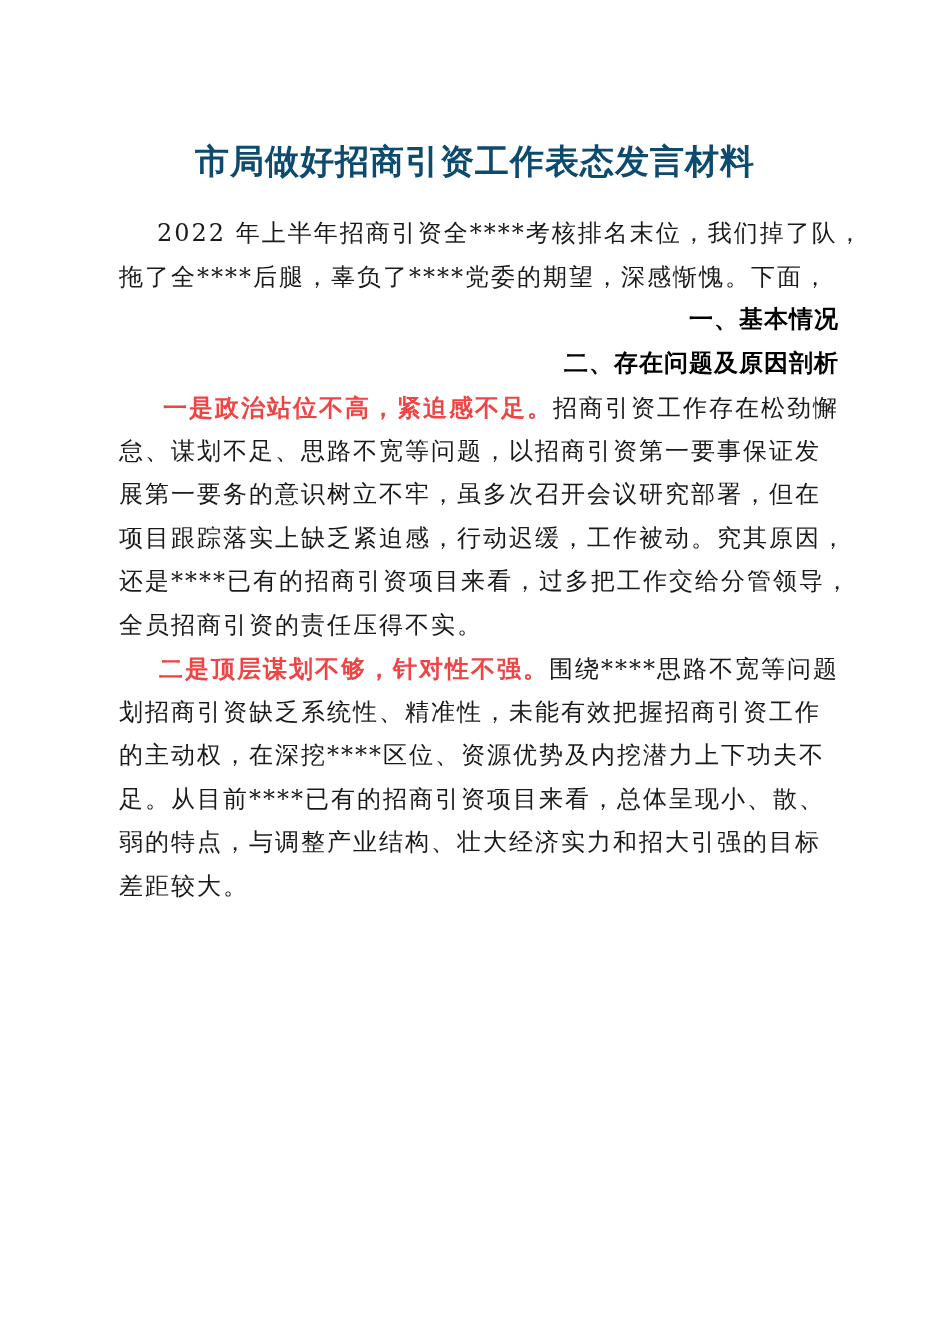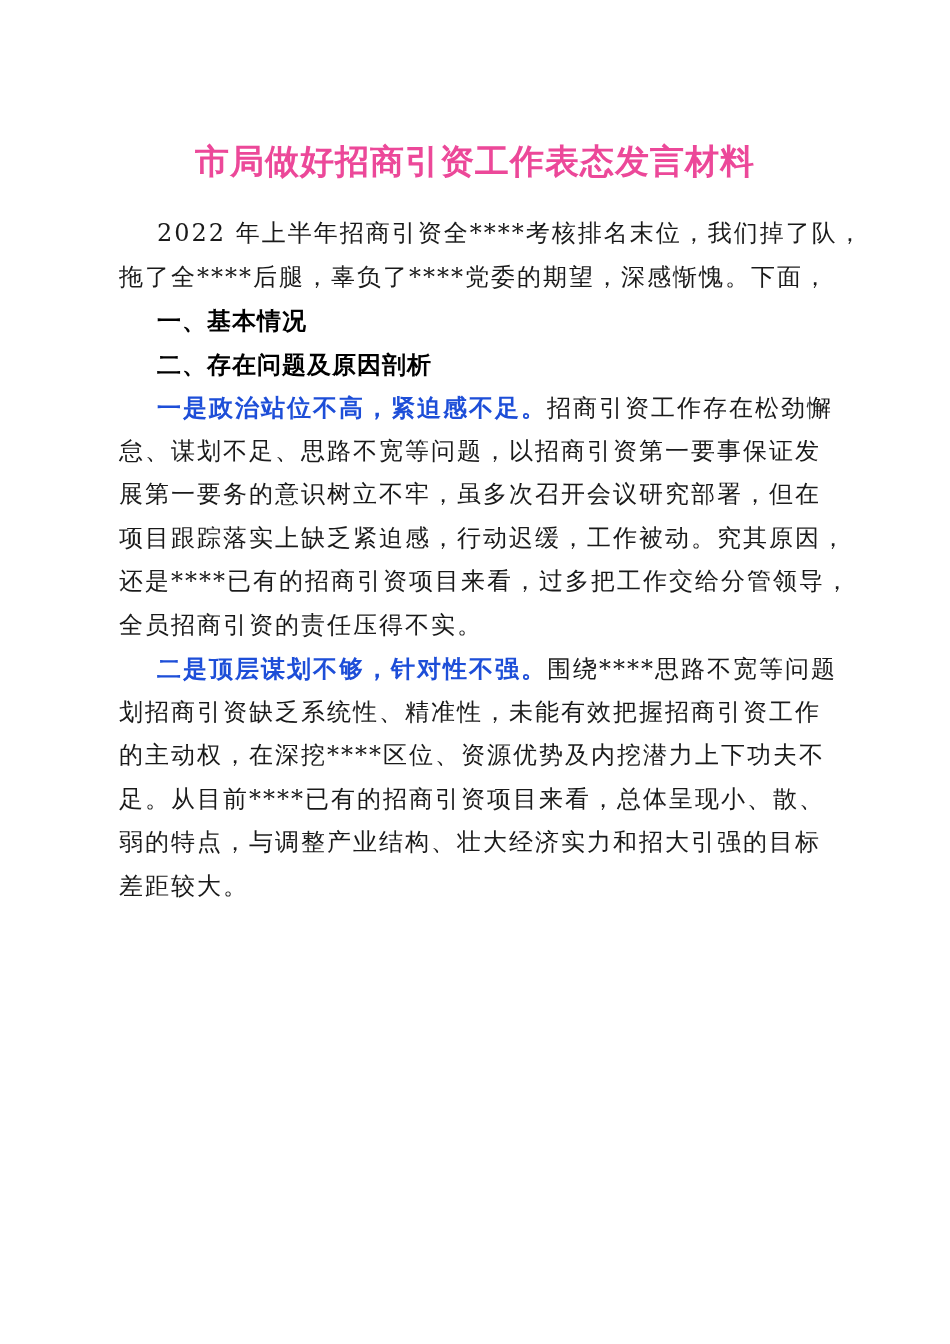--- a/index.html
+++ b/index.html
@@ -26,50 +26,51 @@
     .title {
       position: absolute;
       left: 0;
       top: 136px;
       width: 950px;
       text-align: center;
       font-size: 34px;
       font-weight: bold;
       letter-spacing: 1px;
       line-height: 50px;
-      color: #ec4899;
+      color: #0c4a6e;
       font-family: "DejaVu Serif", "Liberation Serif", serif;
     }
     .body-text {
       position: absolute;
       left: 119px;
       top: 212px;
       width: 720px;
     }
     .line {
       display: block;
       height: 43.5px;
       line-height: 43.5px;
       font-size: 24px;
       white-space: nowrap;
       letter-spacing: 2px;
       color: #1a1a1a;
     }
     .indent {
       padding-left: 38px;
+      text-align: right;
     }
     .heading {
-      font-family: Liberation Sans, sans-serif;
+      font-family: Liberation Mono, monospace;
       font-weight: bold;
       color: #000000;
       letter-spacing: 1px;
     }
     .lead {
       font-weight: bold;
-      color: #1d4ed8;
+      color: #ef4444;
     }
   </style>
 </head>
 <body>
 
 <div class="page">
 
   <div class="title">市局做好招商引资工作表态发言材料</div>
 
   <div class="body-text">

